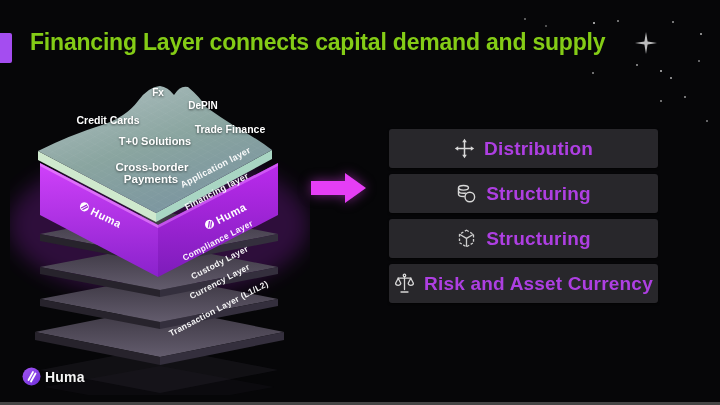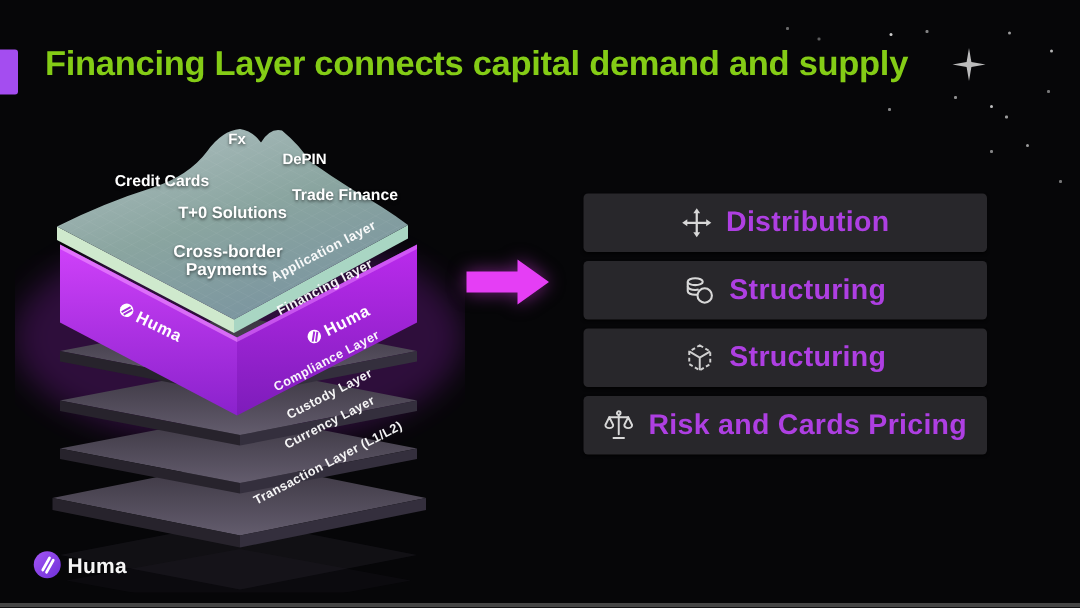--- a/index.html
+++ b/index.html
@@ -200,21 +200,21 @@
 
   <div class="cap-row" style="top:264px">
     <svg class="cap-icon" viewBox="0 0 21 21">
       <g stroke="#d8d8d8" stroke-width="1.3" fill="none" stroke-linecap="round">
         <circle cx="10.5" cy="2.4" r="1.2"></circle>
         <path d="M10.5,3.8 V16.5 M7,19 H14 M4.2,5.2 H16.8"></path>
         <path d="M4.2,5.2 L1.6,10.3 M4.2,5.2 L6.8,10.3 M1.6,10.3 A2.6,2.1 0 0 0 6.8,10.3"></path>
         <path d="M16.8,5.2 L14.2,10.3 M16.8,5.2 L19.4,10.3 M14.2,10.3 A2.6,2.1 0 0 0 19.4,10.3"></path>
       </g>
     </svg>
-    <span class="cap-label">Risk and Cards Pricing</span>
+    <span class="cap-label">Risk and Asset Currency</span>
   </div>
 
   <svg class="footer-logo" viewBox="0 0 20 20">
     <defs>
       <linearGradient id="flg" x1="0" y1="0" x2="1" y2="1">
         <stop offset="0" stop-color="#a455f5"></stop>
         <stop offset="1" stop-color="#6e2fd8"></stop>
       </linearGradient>
     </defs>
     <circle cx="9.5" cy="9.5" r="9" fill="url(#flg)"></circle>

